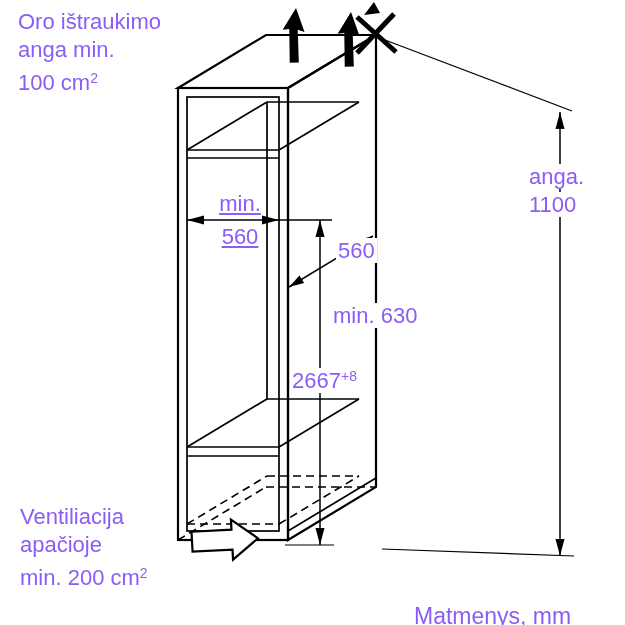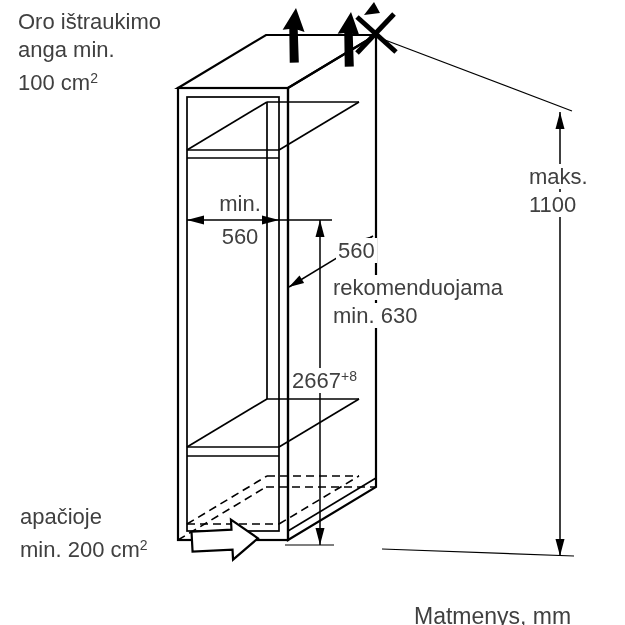--- a/index.html
+++ b/index.html
@@ -1,23 +1,23 @@
 <!DOCTYPE html>
 <html><head>
 <meta charset="utf-8">
 <style>
   html,body { margin:0; padding:0; background:#fff; }
   .stage {
     position:relative; width:625px; height:625px; background:#ffffff;
-    font-family:"Liberation Sans", sans-serif; color:#404040; overflow:hidden;
+    font-family:"Liberation Sans", sans-serif; color:#8b5cf6; overflow:hidden;
   }
   .stage svg { position:absolute; left:0; top:0; }
   .lbl { position:absolute; font-size:22px; line-height:28px; white-space:nowrap; }
   .halo { background:#ffffff; padding:0 2px; }
-  .ctr { text-align:center; }
+  .ctr { text-align:center;text-decoration:underline; }
   .sup { font-size:14px; vertical-align:7px; }
   .units { font-size:23px; }
 </style>
 </head>
 <body>
 
 <div class="stage">
 
   <svg width="625" height="625" viewBox="0 0 625 625">
 
@@ -88,28 +88,28 @@
   <div class="lbl" style="left:18px; top:8px;">
     <div>Oro ištraukimo</div>
     <div>anga min.</div>
     <div><span>100 cm</span><span class="sup">2</span></div>
   </div>
 
   <div class="lbl ctr" style="left:193px; top:190px; width:94px;">min.</div>
   <div class="lbl ctr" style="left:193px; top:223px; width:94px;">560</div>
 
   <div class="lbl" style="left:336px; top:237px;"><span class="halo">560</span></div>
-  <div class="lbl" style="left:331px; top:274px;"><span class="halo">rekomenduojama</span></div>
   <div class="lbl" style="left:331px; top:302px;"><span class="halo">min. 630</span></div>
 
   <div class="lbl" style="left:290px; top:362px;"><span class="halo"><span>2667</span><span class="sup">+8</span></span></div>
 
-  <div class="lbl" style="left:527px; top:163px;"><span class="halo">maks.</span></div>
+  <div class="lbl" style="left:527px; top:163px;"><span class="halo">anga.</span></div>
   <div class="lbl" style="left:527px; top:191px;"><span class="halo">1100</span></div>
 
   <div class="lbl" style="left:20px; top:503px;">
+    <div>Ventiliacija</div>
     <div>apačioje</div>
     <div><span>min. 200 cm</span><span class="sup">2</span></div>
   </div>
 
   <div class="lbl units" style="left:414px; top:589px;margin-top:13px;">Matmenys, mm</div>
 
 </div>
 
 </body></html>

